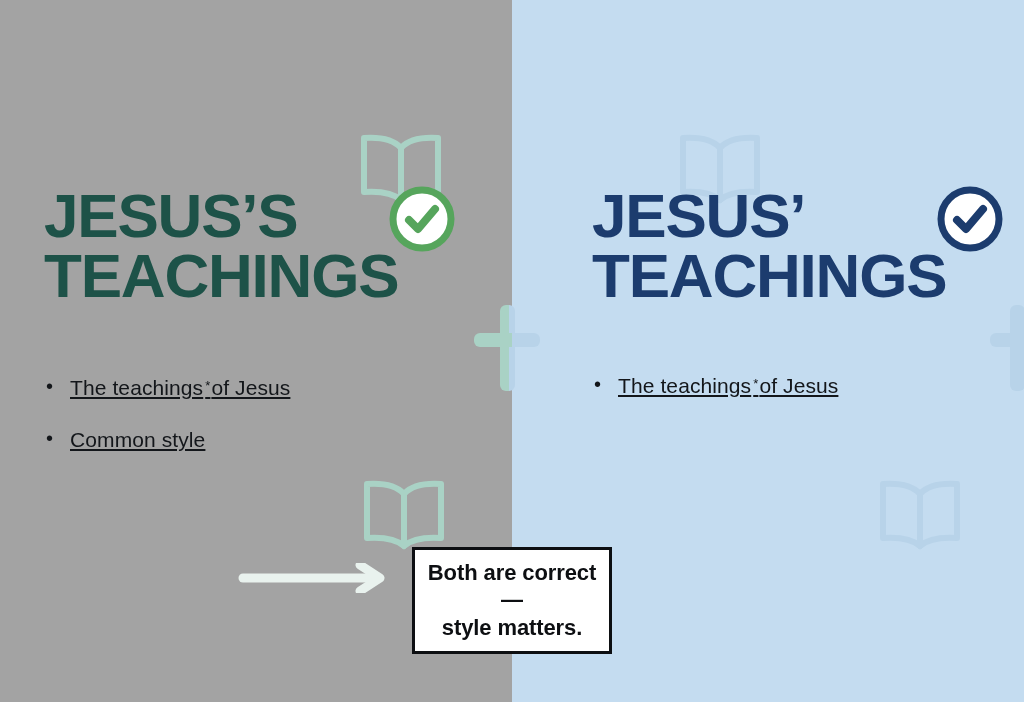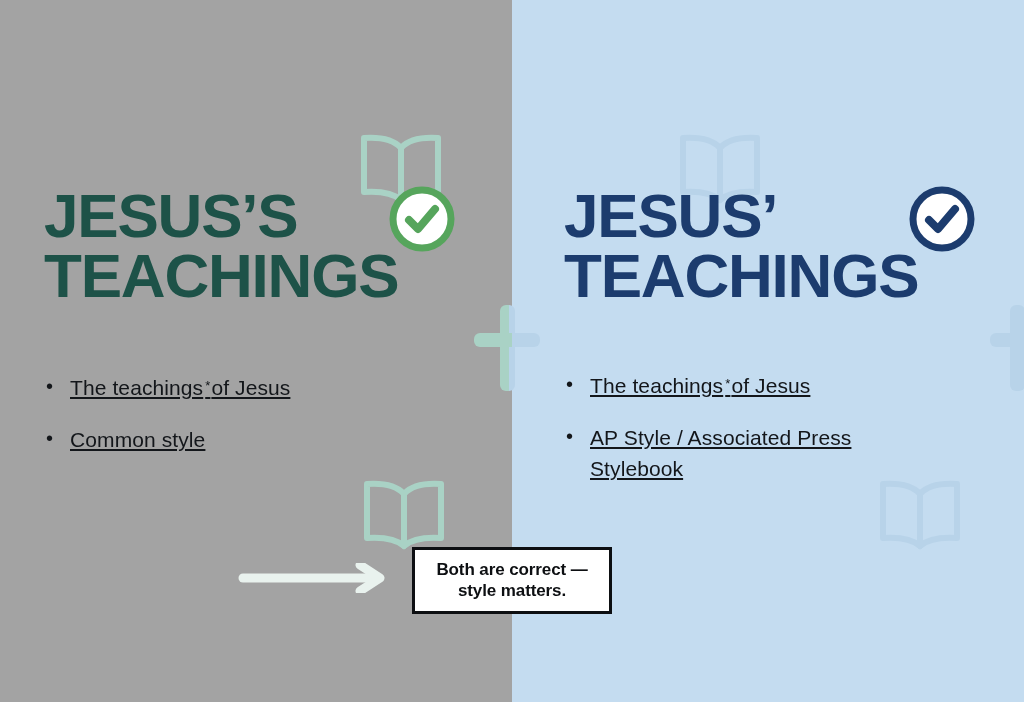--- a/index.html
+++ b/index.html
@@ -45,21 +45,21 @@
   .wm-book-right-bottom{ left: 362px; top: 478px; }
   .wm-cross-center     { left: 470px; top: 305px; }
   .wm-cross-right      { left: 478px; top: 305px; }
 
   
   .panel-inner {
     position: relative;
     z-index: 2;
     padding: 0 44px;
   }
-  .panel--right .panel-inner { padding-left: 52px; padding-right: 36px; }
+  .panel--right .panel-inner { padding-left: 52px; padding-right: 36px; margin-left: 28px; }
 
   .heading-row {
     position: relative;
     padding-top: 186px;
   }
   .panel-heading {
     margin: 0;
     font-family: "Liberation Sans", sans-serif;
     font-weight: bold;
     font-size: 62px;
@@ -131,21 +131,21 @@
     top: 547px;
     width: 200px;
     box-sizing: border-box;
     background: #ffffff;
     border: 3px solid #0d0f12;
     padding: 9px 8px 10px;
     text-align: center;
   }
   .verdict-text {
     margin: 0;
-    font-size: 17px;
+    font-size: 22px;
     font-weight: bold;
     line-height: 1.24;
     color: #0d0f12;
     letter-spacing: -0.1px;
     white-space: pre-line;
   }
 </style>
 </head>
 <body>
 
@@ -242,23 +242,20 @@
           <svg width="66" height="66" viewBox="0 0 66 66" aria-hidden="true">
             <circle cx="33" cy="33" r="29" fill="#ffffff" stroke="#1c3c6e" stroke-width="7"></circle>
             <path d="M20 34 L29 43 L46 23" fill="none" stroke="#1c3c6e" stroke-width="8" stroke-linecap="round" stroke-linejoin="round"></path>
           </svg>
         </span>
       </div>
 
       <ul class="bullet-list">
         <li class="bullet-item">
           <span>The teachings</span><span class="sup-mark">*</span><span>of Jesus</span>
-        </li>
-        <li class="bullet-item">
-          <span>AP Style / Associated Press Stylebook</span>
         </li>
       </ul>
     </div>
 
   </section>
 
   <span class="watermark wm-cross-center">
     <svg width="74" height="86" viewBox="0 0 74 86" aria-hidden="true">
       <defs>
         <linearGradient id="crossSplit" x1="0" y1="0" x2="1" y2="0">

